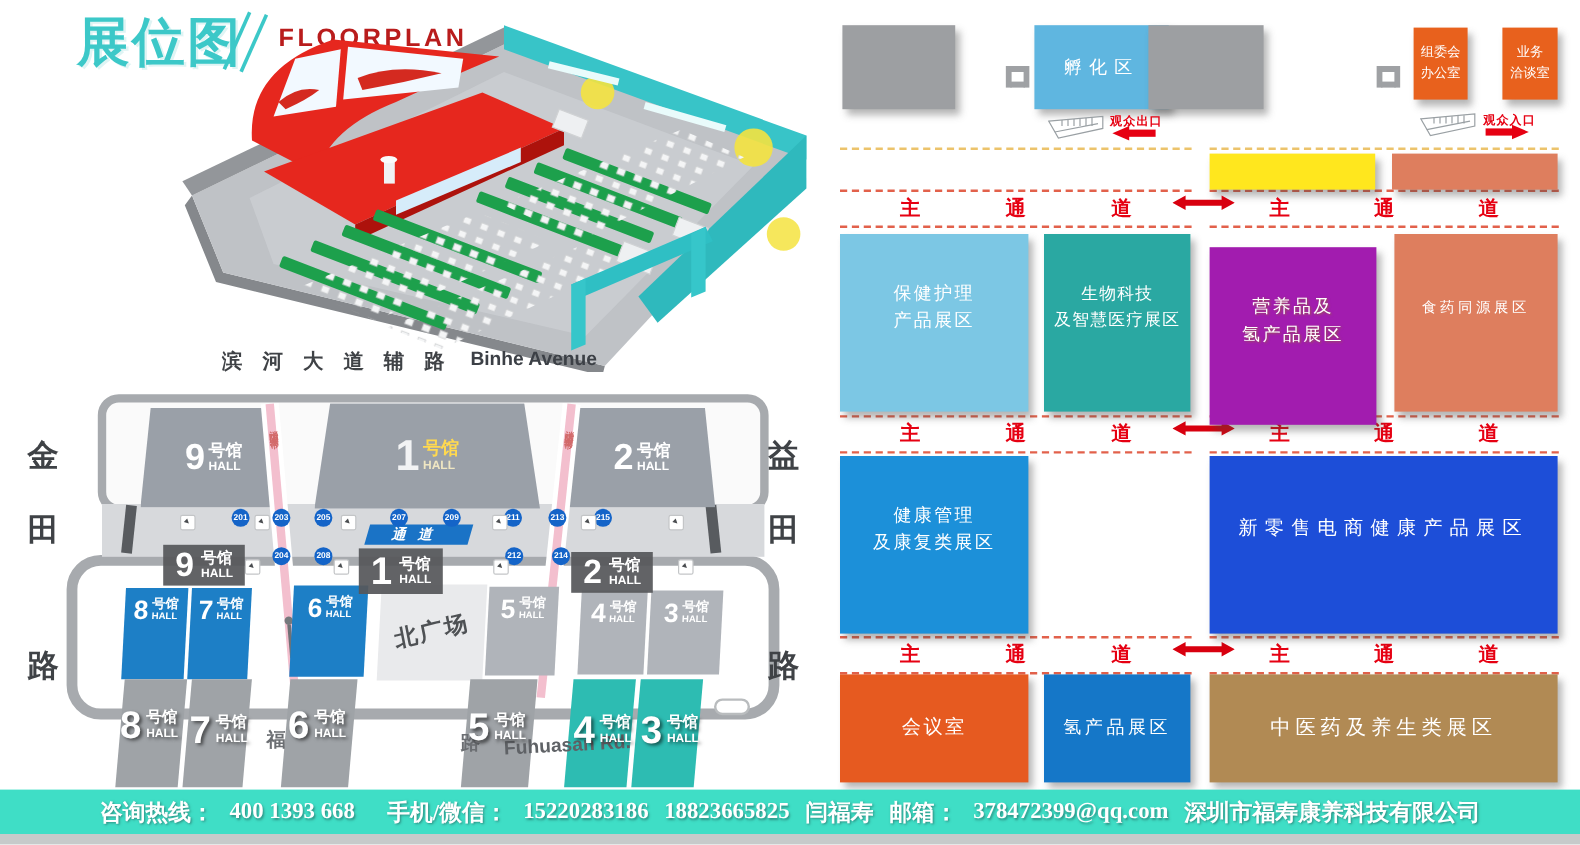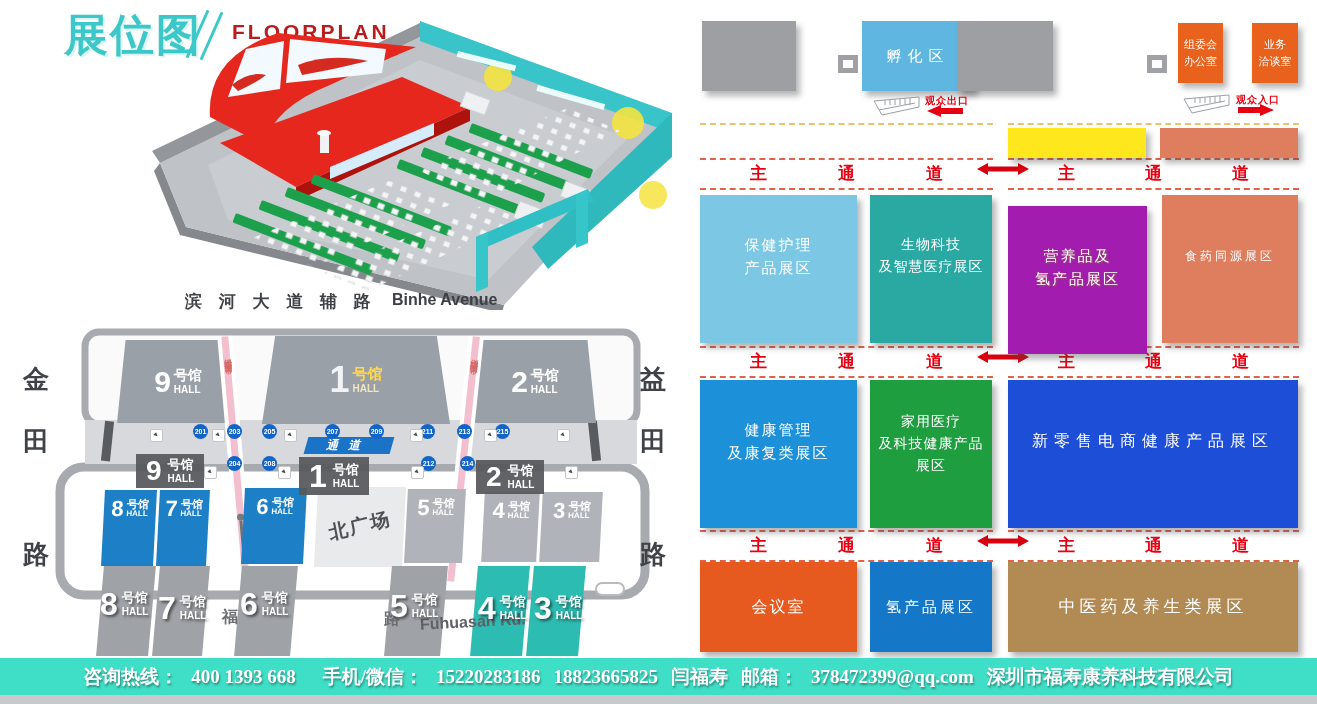--- a/index.html
+++ b/index.html
@@ -489,23 +489,20 @@
   <div class="blk" style="left: 1008px; top: 206px; width: 139px; height: 148px; font-size: 15px; letter-spacing: 2px; padding-bottom: 26px; box-sizing: border-box; text-shadow: rgba(150, 130, 0, 0.6) 1px 1px 2px; background: #a21caf;">
     <span class="tx"><span>营养品及</span><br><span>氢产品展区</span></span>
     </div>
   <div class="blk" style="left: 1162px; top: 195px; width: 136px; height: 148px; font-size: 12px; letter-spacing: 3px; padding-bottom: 26px; box-sizing: border-box; background: rgb(222, 126, 94);">
     <span class="tx">食药同源展区</span>
     </div>
 
   <div class="blk" style="left: 700px; top: 380px; width: 157px; height: 148px; font-size: 15px; letter-spacing: 2px; padding-bottom: 26px; box-sizing: border-box; background: rgb(28, 144, 217);">
     <span class="tx"><span>健康管理</span><br><span>及康复类展区</span></span>
     </div>
-  <div class="blk" style="left: 870px; top: 380px; width: 122px; height: 148px; font-size: 14px; letter-spacing: 1px; padding-bottom: 20px; box-sizing: border-box; background: rgb(31, 158, 64);">
-    <span class="tx"><span>家用医疗</span><br><span>及科技健康产品</span><br><span>展区</span></span>
-    </div>
   <div class="blk" style="left: 1008px; top: 380px; width: 290px; height: 148px; font-size: 16px; letter-spacing: 6px; padding-bottom: 26px; box-sizing: border-box; background: #1d4ed8;">
     <span class="tx">新零售电商健康产品展区</span>
     </div>
 
   <div class="blk" style="left: 700px; top: 562px; width: 157px; height: 90px; font-size: 16px; letter-spacing: 2px; background: rgb(230, 90, 32);">
     <span class="tx">会议室</span>
     </div>
   <div class="blk" style="left: 870px; top: 562px; width: 122px; height: 90px; font-size: 15px; letter-spacing: 3px; background: rgb(21, 119, 200);">
     <span class="tx">氢产品展区</span>
     </div>

